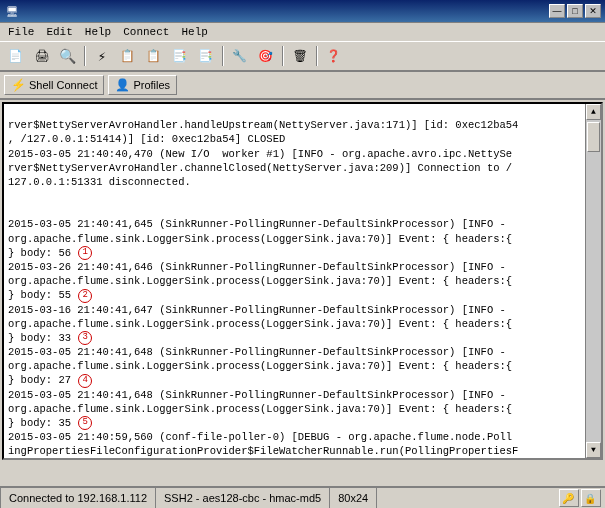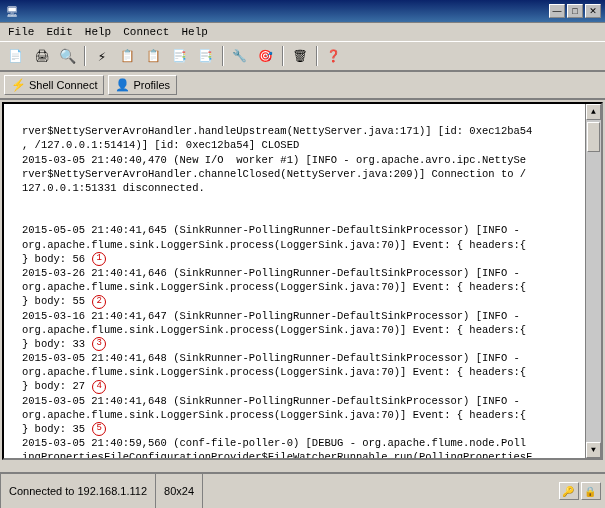--- a/index.html
+++ b/index.html
@@ -145,26 +145,25 @@
       margin: 2px 2px;
       height: 358px;
       overflow: hidden;
       position: relative;
       font-family: 'Lucida Console', 'Courier New', monospace;
       font-size: 10.5px;
       color: #000;
       line-height: 1.35;
     }
     .terminal-content {
-      padding: 6px 4px;
+      padding: 0 4px;
       white-space: pre-wrap;
       word-break: break-all;
       height: 100%;
       overflow: hidden;
-      margin-left: 14px;
     }
     .terminal-scrollbar {
       position: absolute;
       right: 0;
       top: 0;
       width: 16px;
       height: 100%;
       background: #d4d0c8;
       border-left: 1px solid #808080;
       display: flex;
@@ -196,21 +195,21 @@
       border: 1px solid #808080;
       border-top-color: #fff;
       border-left-color: #fff;
       margin: 0 auto;
       margin-top: 2px;
     }
 
     
     .status-bar {
       background: #d4d0c8;
-      height: 36px;
+      height: 22px;
       display: flex;
       align-items: center;
       border-top: 2px solid #808080;
       font-family: 'Segoe UI', Tahoma, sans-serif;
       font-size: 11px;
       position: absolute;
       bottom: 0;
       left: 0;
       right: 0;
     }
@@ -316,21 +315,21 @@
 </div>
 
 <div class="terminal">
   <div class="terminal-content terminal-text">
 <span>rver$NettyServerAvroHandler.handleUpstream(NettyServer.java:171)] [id: 0xec12ba54</span>
 <span>, /127.0.0.1:51414)] [id: 0xec12ba54] CLOSED</span>
 <span>2015-03-05 21:40:40,470 (New I/O  worker #1) [INFO - org.apache.avro.ipc.NettySe</span>
 <span>rver$NettyServerAvroHandler.channelClosed(NettyServer.java:209)] Connection to /</span>
 <span>127.0.0.1:51331 disconnected.</span>
 <br>
-<span>2015-05-05 21:40:41,645 (SinkRunner-PollingRunner-DefaultSinkProcessor) [INFO -</span>
+<span>2015-03-05 21:40:41,645 (SinkRunner-PollingRunner-DefaultSinkProcessor) [INFO -</span>
 <span>org.apache.flume.sink.LoggerSink.process(LoggerSink.java:70)] Event: { headers:{</span>
 <span>} body: 56 </span><span class="circle-num">1</span>
 <span>2015-03-26 21:40:41,646 (SinkRunner-PollingRunner-DefaultSinkProcessor) [INFO -</span>
 <span>org.apache.flume.sink.LoggerSink.process(LoggerSink.java:70)] Event: { headers:{</span>
 <span>} body: 55 </span><span class="circle-num">2</span>
 <span>2015-03-16 21:40:41,647 (SinkRunner-PollingRunner-DefaultSinkProcessor) [INFO -</span>
 <span>org.apache.flume.sink.LoggerSink.process(LoggerSink.java:70)] Event: { headers:{</span>
 <span>} body: 33 </span><span class="circle-num">3</span>
 <span>2015-03-05 21:40:41,648 (SinkRunner-PollingRunner-DefaultSinkProcessor) [INFO -</span>
 <span>org.apache.flume.sink.LoggerSink.process(LoggerSink.java:70)] Event: { headers:{</span>
@@ -350,19 +349,22 @@
     </div>
     <div class="scroll-btn">▼</div>
   </div>
 </div>
 
 <div class="status-bar">
   <div class="status-segment">
     <span>Connected to 192.168.1.112</span>
   </div>
   <div class="status-segment">
+    <span>SSH2 - aes128-cbc - hmac-md5</span>
+  </div>
+  <div class="status-segment">
     <span>80x24</span>
   </div>
   <div class="status-icons">
     <div class="status-icon-btn">🔑</div>
     <div class="status-icon-btn">🔒</div>
   </div>
 </div>
 
 </body></html>

